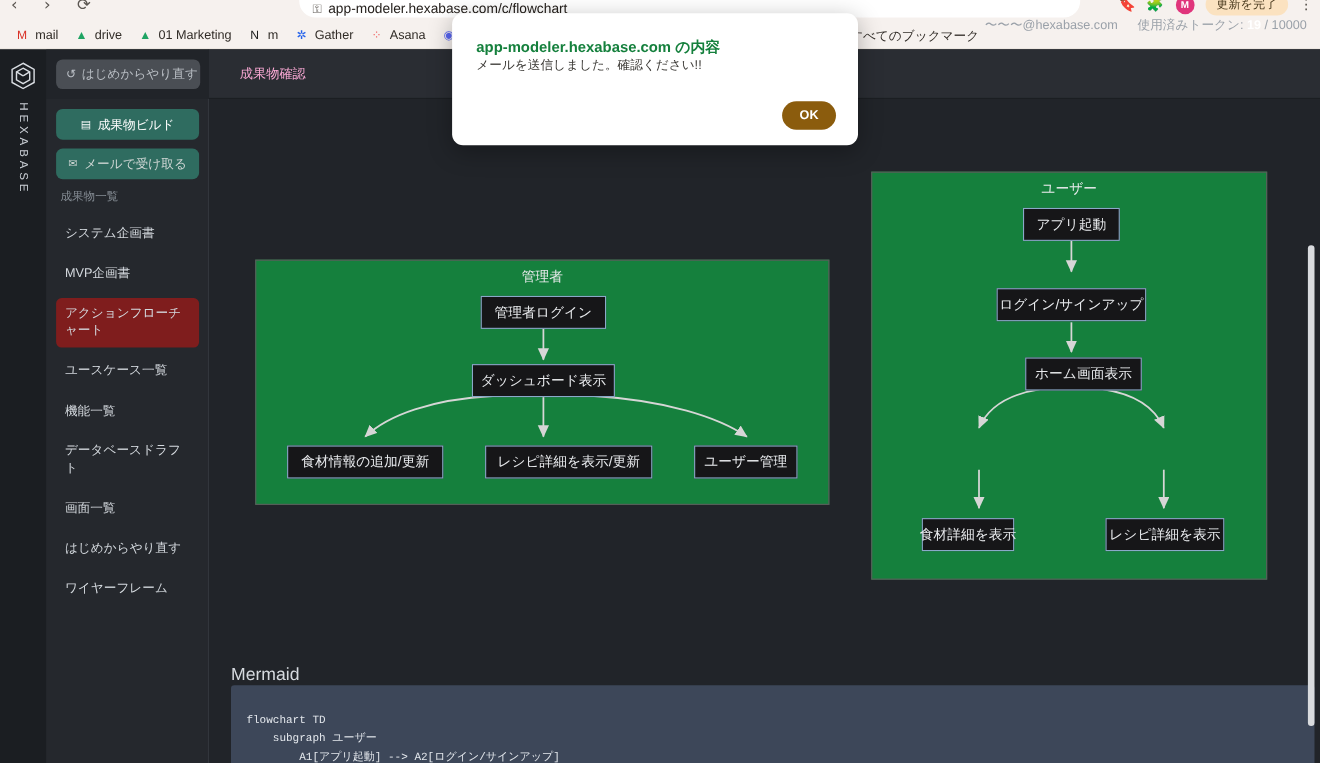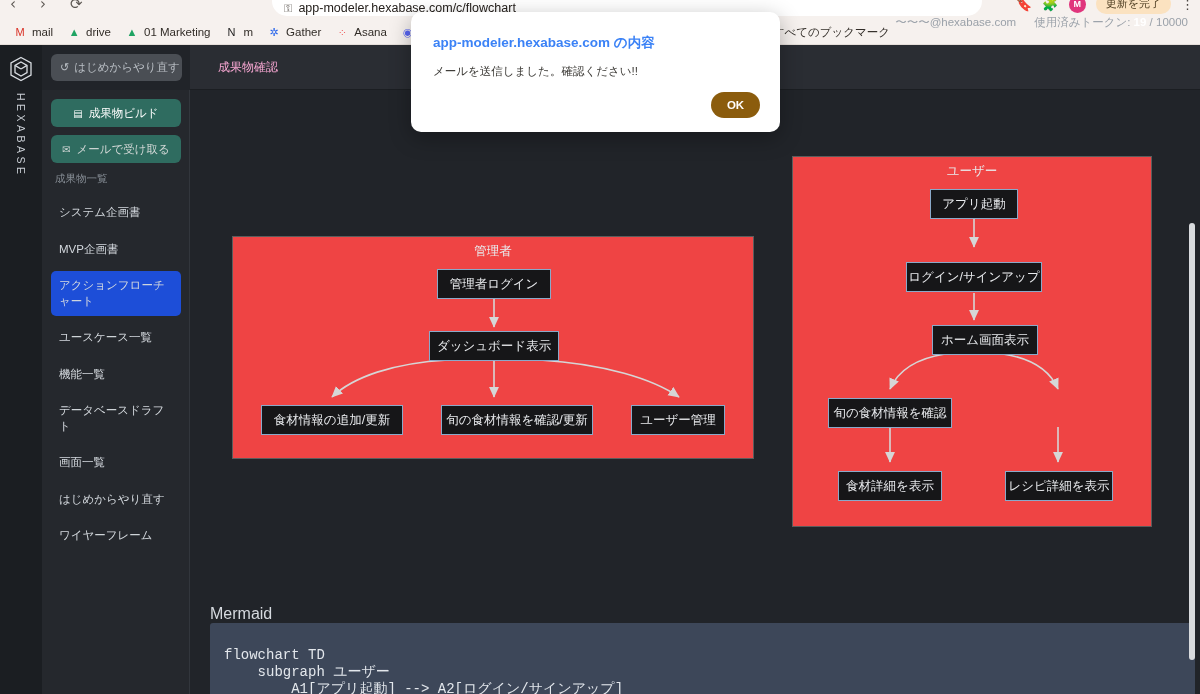--- a/index.html
+++ b/index.html
@@ -101,21 +101,21 @@
     margin-bottom: 8px; font-family: inherit; white-space: nowrap; overflow: hidden;
   }
   .pbtn.muted { color: #cfd6d4; }
   .sec-title { font-size: 10.5px; color: #868d95; margin: 9px 0 12px 4px; }
   .nav-list { display: flex; flex-direction: column; }
   .nav-item {
     font-size: 11.5px; color: #d4d9de; padding: 7px 8px;
     border-radius: 5px; line-height: 1.35; margin-bottom: 7px;
     word-break: break-all;
   }
-  .nav-item.active { background: #1d4ed8; }
+  .nav-item.active { background: #7f1d1d; }
 
   
   .main {
     position: absolute; left: 190px; top: 0; width: 1010px; height: 649px;
     background: #212429;
   }
   .tabbar {
     position: absolute; left: 0; top: 0; width: 1010px; height: 45px;
     background: #2a2d33; border-bottom: 1px solid #1b1e22;
     display: flex; align-items: center; padding-left: 14px;
@@ -132,21 +132,21 @@
   }
   .token-strong { color: #ffffff; font-weight: bold; }
 
   .canvas {
     position: absolute; left: 0; top: 45px; width: 1010px; height: 604px;
     background: #212429; overflow: hidden;
   }
 
   
   .subgraph {
-    position: absolute; background: #ef4444; border: 1px solid #5c5c5c;
+    position: absolute; background: #15803d; border: 1px solid #5c5c5c;
   }
   .sg-title {
     position: absolute; top: 6px; left: 0; width: 100%; text-align: center;
     font-size: 12.5px; color: #e8eaec;
   }
   .node {
     position: absolute; background: #161618; border: 1px solid #8aa9c9;
     color: #e9ebee; font-size: 12.5px;
     display: flex; align-items: center; justify-content: center;
     white-space: nowrap; padding: 0 8px; height: 30px;
@@ -157,42 +157,42 @@
   .mermaid-label {
     position: absolute; left: 20px; top: 515px; font-size: 16px; color: #d6dadf;
   }
   .code-block {
     position: absolute; left: 20px; top: 533px; width: 985px; height: 115px;
     background: #3d4759; border-radius: 3px 3px 0 0;
     padding: 24px 0 0 14px; overflow: hidden;
   }
   .code-line {
     font-family: "Liberation Mono", "DejaVu Sans Mono", monospace;
-    font-size: 14px; color: #e3e7ec; line-height: 17px; white-space: pre;
+    font-size: 10px; color: #e3e7ec; line-height: 17px; white-space: pre;
   }
 
   
   .scroll-track {
     position: absolute; right: 2px; top: 45px; width: 10px; height: 604px;
     background: transparent;
   }
   .scroll-thumb {
     position: absolute; right: 3px; top: 88px; width: 6px; height: 437px;
     background: #d9dbde; border-radius: 3px;
   }
 
   
   .modal-card {
     position: absolute; left: 411px; top: 12px; width: 369px; height: 120px;
     background: #ffffff; border-radius: 10px;
     box-shadow: 0 6px 22px rgba(0,0,0,0.30);
     padding: 22px 22px 0 22px;
   }
-  .modal-title { font-size: 13.5px; font-weight: bold; color: #3b82f6; }
-  .modal-body { font-size: 11.5px; color: #3a3834; margin-top: 12px; }
+  .modal-title { font-size: 13.5px; font-weight: bold; color: #15803d; }
+  .modal-body { font-size: 11.5px; color: #3a3834; }
   .modal-ok {
     position: absolute; right: 20px; bottom: 14px;
     background: #8b5c0d; color: #ffffff; border: none; border-radius: 14px;
     width: 49px; height: 26px; font-size: 11.5px; font-weight: bold;
     font-family: inherit;
   }
 </style>
 </head>
 <body>
 
@@ -342,41 +342,40 @@
             </defs>
             <path d="M261,62 L261,90" stroke="#d6d6d6" stroke-width="1.6" fill="none" marker-end="url(#ah)"></path>
             <path d="M215,123 C160,126 120,140 99,160" stroke="#d6d6d6" stroke-width="1.6" fill="none" marker-end="url(#ah)"></path>
             <path d="M261,123 L261,160" stroke="#d6d6d6" stroke-width="1.6" fill="none" marker-end="url(#ah)"></path>
             <path d="M307,123 C372,127 420,142 446,160" stroke="#d6d6d6" stroke-width="1.6" fill="none" marker-end="url(#ah)"></path>
           </svg>
 
           <div class="node" style="left:204px; top:32px; width:114px;">管理者ログイン</div>
           <div class="node" style="left:196px; top:94px; width:130px;">ダッシュボード表示</div>
           <div class="node" style="left:28px; top:168px; width:142px;">食材情報の追加/更新</div>
-          <div class="node" style="left:208px; top:168px; width:152px;">旬の食材情報を確認/更新</div>
+          <div class="node" style="left:208px; top:168px; width:152px;">レシピ詳細を表示/更新</div>
           <div class="node" style="left:398px; top:168px; width:94px;">ユーザー管理</div>
         </div>
 
         <div class="subgraph" style="left:602px; top:66px; width:360px; height:371px;">
           <div class="sg-title">ユーザー</div>
 
           <svg class="edge" style="left:0; top:0; width:360px; height:371px;">
             <path d="M181,62 L181,90" stroke="#d6d6d6" stroke-width="1.6" fill="none" marker-end="url(#ah)"></path>
             <path d="M181,136 L181,163" stroke="#d6d6d6" stroke-width="1.6" fill="none" marker-end="url(#ah)"></path>
             <path d="M152,197 C120,202 104,216 97,232" stroke="#d6d6d6" stroke-width="1.6" fill="none" marker-end="url(#ah)"></path>
             <path d="M210,197 C243,202 258,216 265,232" stroke="#d6d6d6" stroke-width="1.6" fill="none" marker-end="url(#ah)"></path>
             <path d="M97,270 L97,305" stroke="#d6d6d6" stroke-width="1.6" fill="none" marker-end="url(#ah)"></path>
             <path d="M265,270 L265,305" stroke="#d6d6d6" stroke-width="1.6" fill="none" marker-end="url(#ah)"></path>
           </svg>
 
           <div class="node" style="left:137px; top:32px; width:88px;">アプリ起動</div>
           <div class="node" style="left:113px; top:105px; width:136px;">ログイン/サインアップ</div>
           <div class="node" style="left:139px; top:168px; width:106px;">ホーム画面表示</div>
-          <div class="node" style="left:35px; top:241px; width:124px;">旬の食材情報を確認</div>
-          <div class="node" style="left:45px; top:314px; width:104px;">食材詳細を表示</div>
+          <div class="node" style="left:45px; top:314px; width:84px;">食材詳細を表示</div>
           <div class="node" style="left:212px; top:314px; width:108px;">レシピ詳細を表示</div>
         </div>
 
         <div class="mermaid-label">Mermaid</div>
         <div class="code-block" id="codeblock">
             <div class="code-line">flowchart TD</div>
             <div class="code-line">    subgraph ユーザー</div>
             <div class="code-line">        A1[アプリ起動] --&gt; A2[ログイン/サインアップ]</div>
           </div>
 

